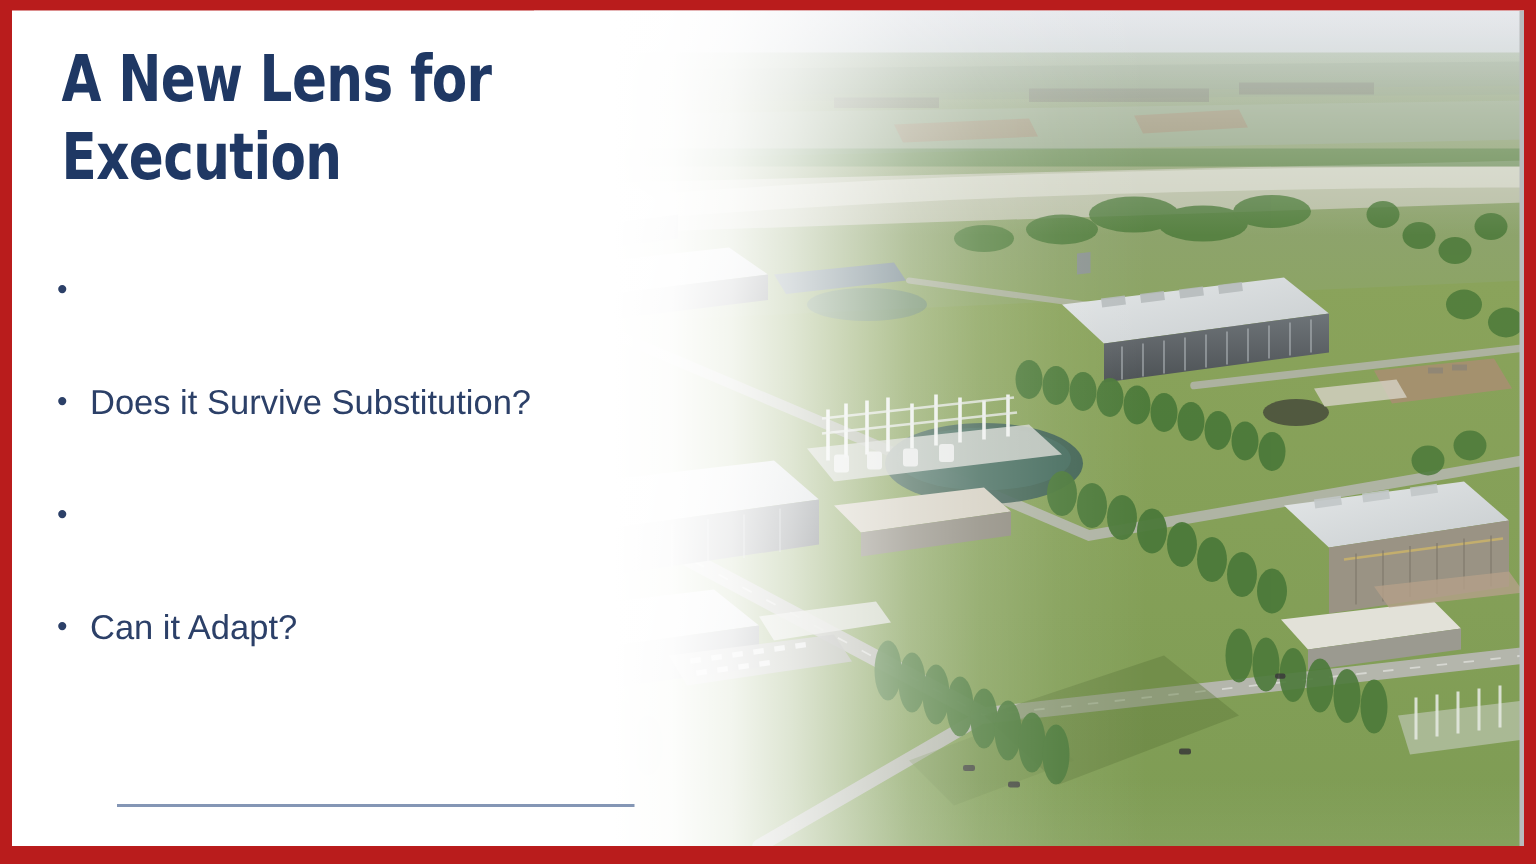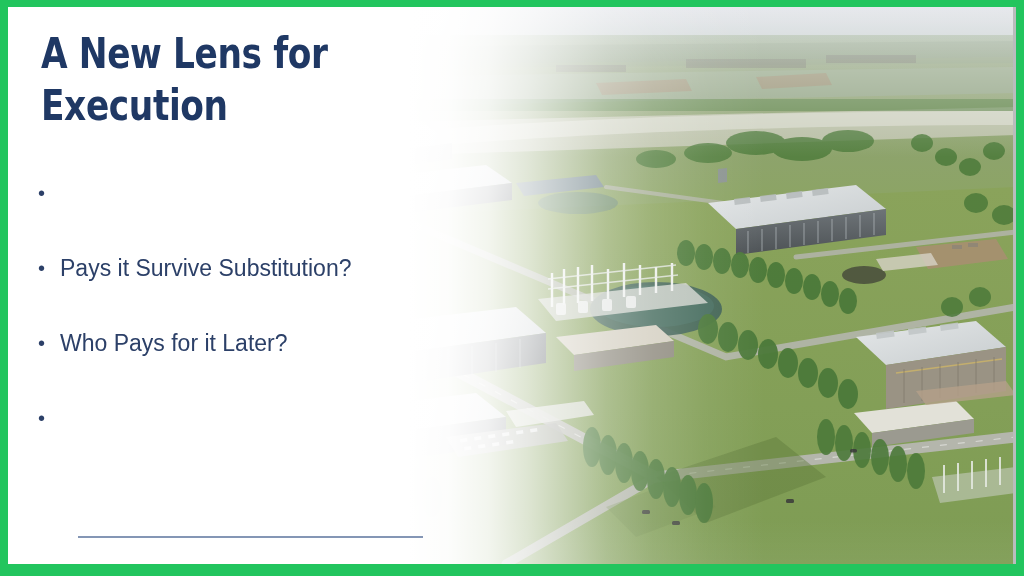--- a/index.html
+++ b/index.html
@@ -1,19 +1,19 @@
 <!DOCTYPE html>
 <html><head>
 <meta charset="utf-8">
 <style>
   html,body{margin:0;padding:0;background:#2f2f2f;}
   body{width:1024px;height:576px;overflow:hidden;
        font-family:"Liberation Sans",sans-serif;}
 
-  .frame{position:absolute;inset:0;background:#22c55e;}
+  .frame{position:absolute;inset:0;background:#b91c1c;}
   .slide{position:absolute;left:8px;top:7px;width:1008px;height:557px;
          background:#ffffff;overflow:hidden;}
 
   
   .photo{position:absolute;right:0;top:0;width:660px;height:100%;overflow:hidden;}
   .photo svg{display:block;width:100%;height:100%;}
   .photo-fade{position:absolute;inset:0;pointer-events:none;
     background:linear-gradient(to right,
       rgba(255,255,255,1) 0%,
       rgba(255,255,255,1) 8%,
@@ -383,27 +383,27 @@
 
     <div class="title">A New Lens for
 Execution</div>
 
     <div class="bullets">
       <div class="bullet">
         <span class="dot">•</span>
       </div>
       <div class="bullet">
         <span class="dot">•</span>
-        <span class="btxt">Pays it Survive Substitution?</span>
-      </div>
-      <div class="bullet">
-        <span class="dot">•</span>
-        <span class="btxt">Who Pays for it Later?</span>
+        <span class="btxt">Does it Survive Substitution?</span>
       </div>
       <div class="bullet">
         <span class="dot">•</span>
       </div>
+      <div class="bullet">
+        <span class="dot">•</span>
+        <span class="btxt">Can it Adapt?</span>
+      </div>
     </div>
 
     <div class="rule"></div>
 
   </div>
 </div>
 
 </body></html>

